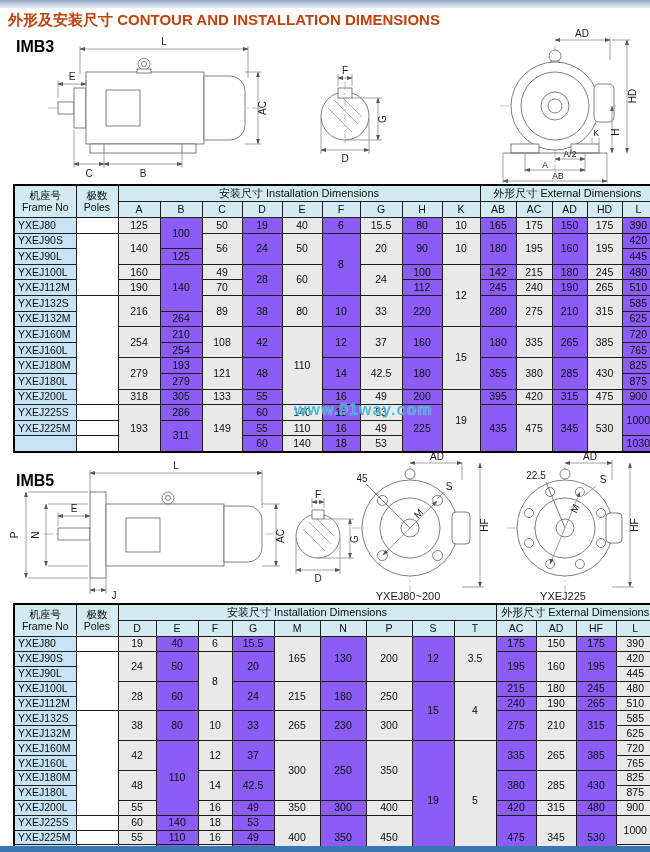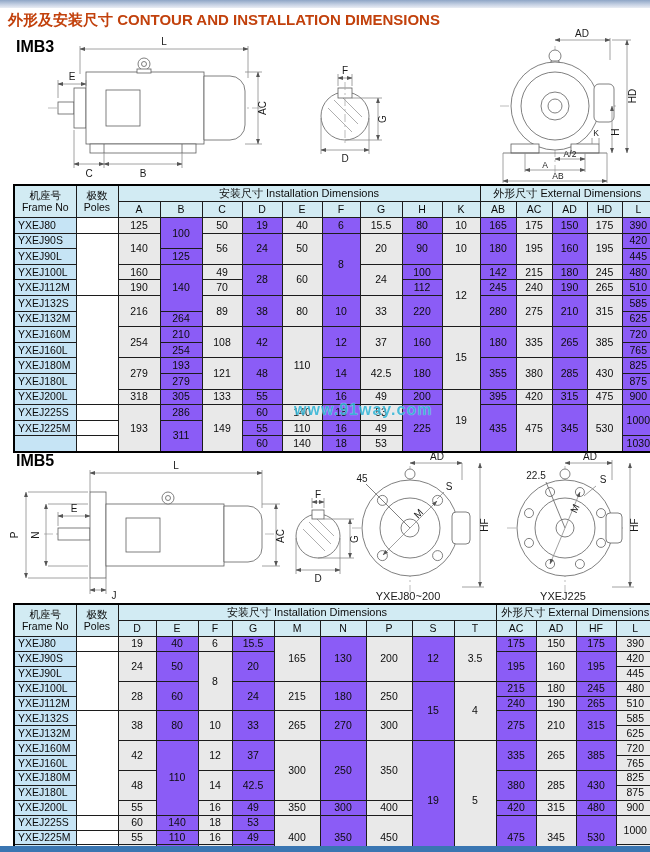--- a/index.html
+++ b/index.html
@@ -4,21 +4,21 @@
 <style>
   html,body{margin:0;padding:0;}
   body{width:650px;height:852px;position:relative;background:#fff;overflow:hidden;
        font-family:"Liberation Sans",sans-serif;}
   .topbar{position:absolute;left:0;top:0;width:650px;height:8px;
           background:linear-gradient(180deg,#8fa6c6 0%,#c3cfe2 55%,#e9edf4 100%);}
   .bottombar{position:absolute;left:0;top:846px;width:650px;height:6px;background:#3a76b2;}
   .page-title{position:absolute;left:8px;top:11px;font-size:15px;font-weight:bold;color:#c2410c;white-space:nowrap;}
   .imb-label{position:absolute;font-size:16px;font-weight:bold;color:#000000;}
   #imb3-label{left:16px;top:38px;}
-  #imb5-label{left:16px;top:452px;}
+  #imb5-label{left:16px;top:472px;}
   .dwg{position:absolute;left:0;}
   .dt{font-size:10px;fill:#1a1a1a;text-anchor:middle;font-family:"Liberation Sans",sans-serif;}
   .dts{font-size:8.5px;fill:#1a1a1a;text-anchor:middle;font-family:"Liberation Sans",sans-serif;}
   .cap{font-size:11px;fill:#1a1a1a;text-anchor:middle;font-family:"Liberation Sans",sans-serif;}
   .dim-table{position:absolute;left:13px;border-collapse:collapse;table-layout:fixed;background:#8b5cf6;
              border:2px solid #000;}
   #table1{top:184px;width:641px;}
   #table2{top:603px;width:641px;}
   .dim-table th,.dim-table td{border:1px solid #1c1c1c;font-size:10.5px;font-weight:normal;
              text-align:center;vertical-align:middle;padding:0;line-height:1.05;color:#0c0c0c;
@@ -605,21 +605,21 @@
         <td class="gc">510</td>
       </tr>
       <tr>
         <td class="fc ">YXEJ132S</td>
         <td rowspan="7" class="pc ">2.4.6.8</td>
         <td rowspan="2" class="gc">38</td>
         <td rowspan="2" class="">80</td>
         <td rowspan="2" class="gc">10</td>
         <td rowspan="2" class="">33</td>
         <td rowspan="2" class="gc">265</td>
-        <td rowspan="2" class="">270</td>
+        <td rowspan="2" class="">230</td>
         <td rowspan="2" class="gc">300</td>
         <td rowspan="2" class="">275</td>
         <td rowspan="2" class="gc">210</td>
         <td rowspan="2" class="">315</td>
         <td class="gc">585</td>
       </tr>
       <tr>
         <td class="fc ">YXEJ132M</td>
         <td class="gc">625</td>
       </tr>

